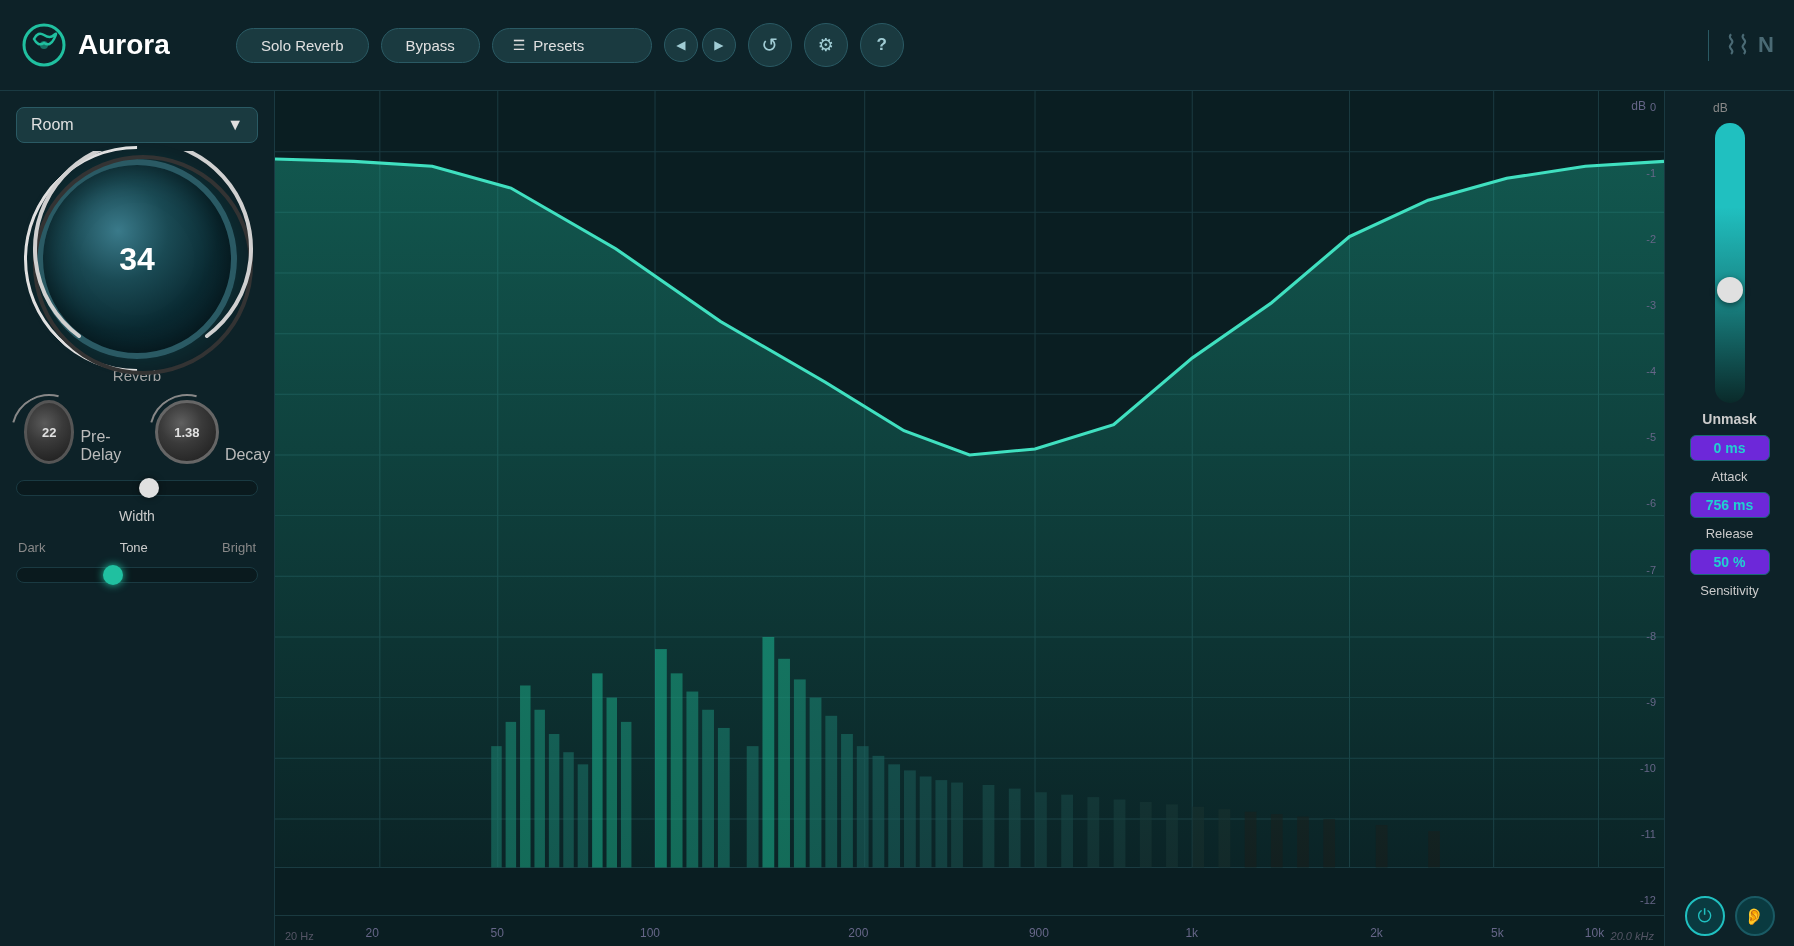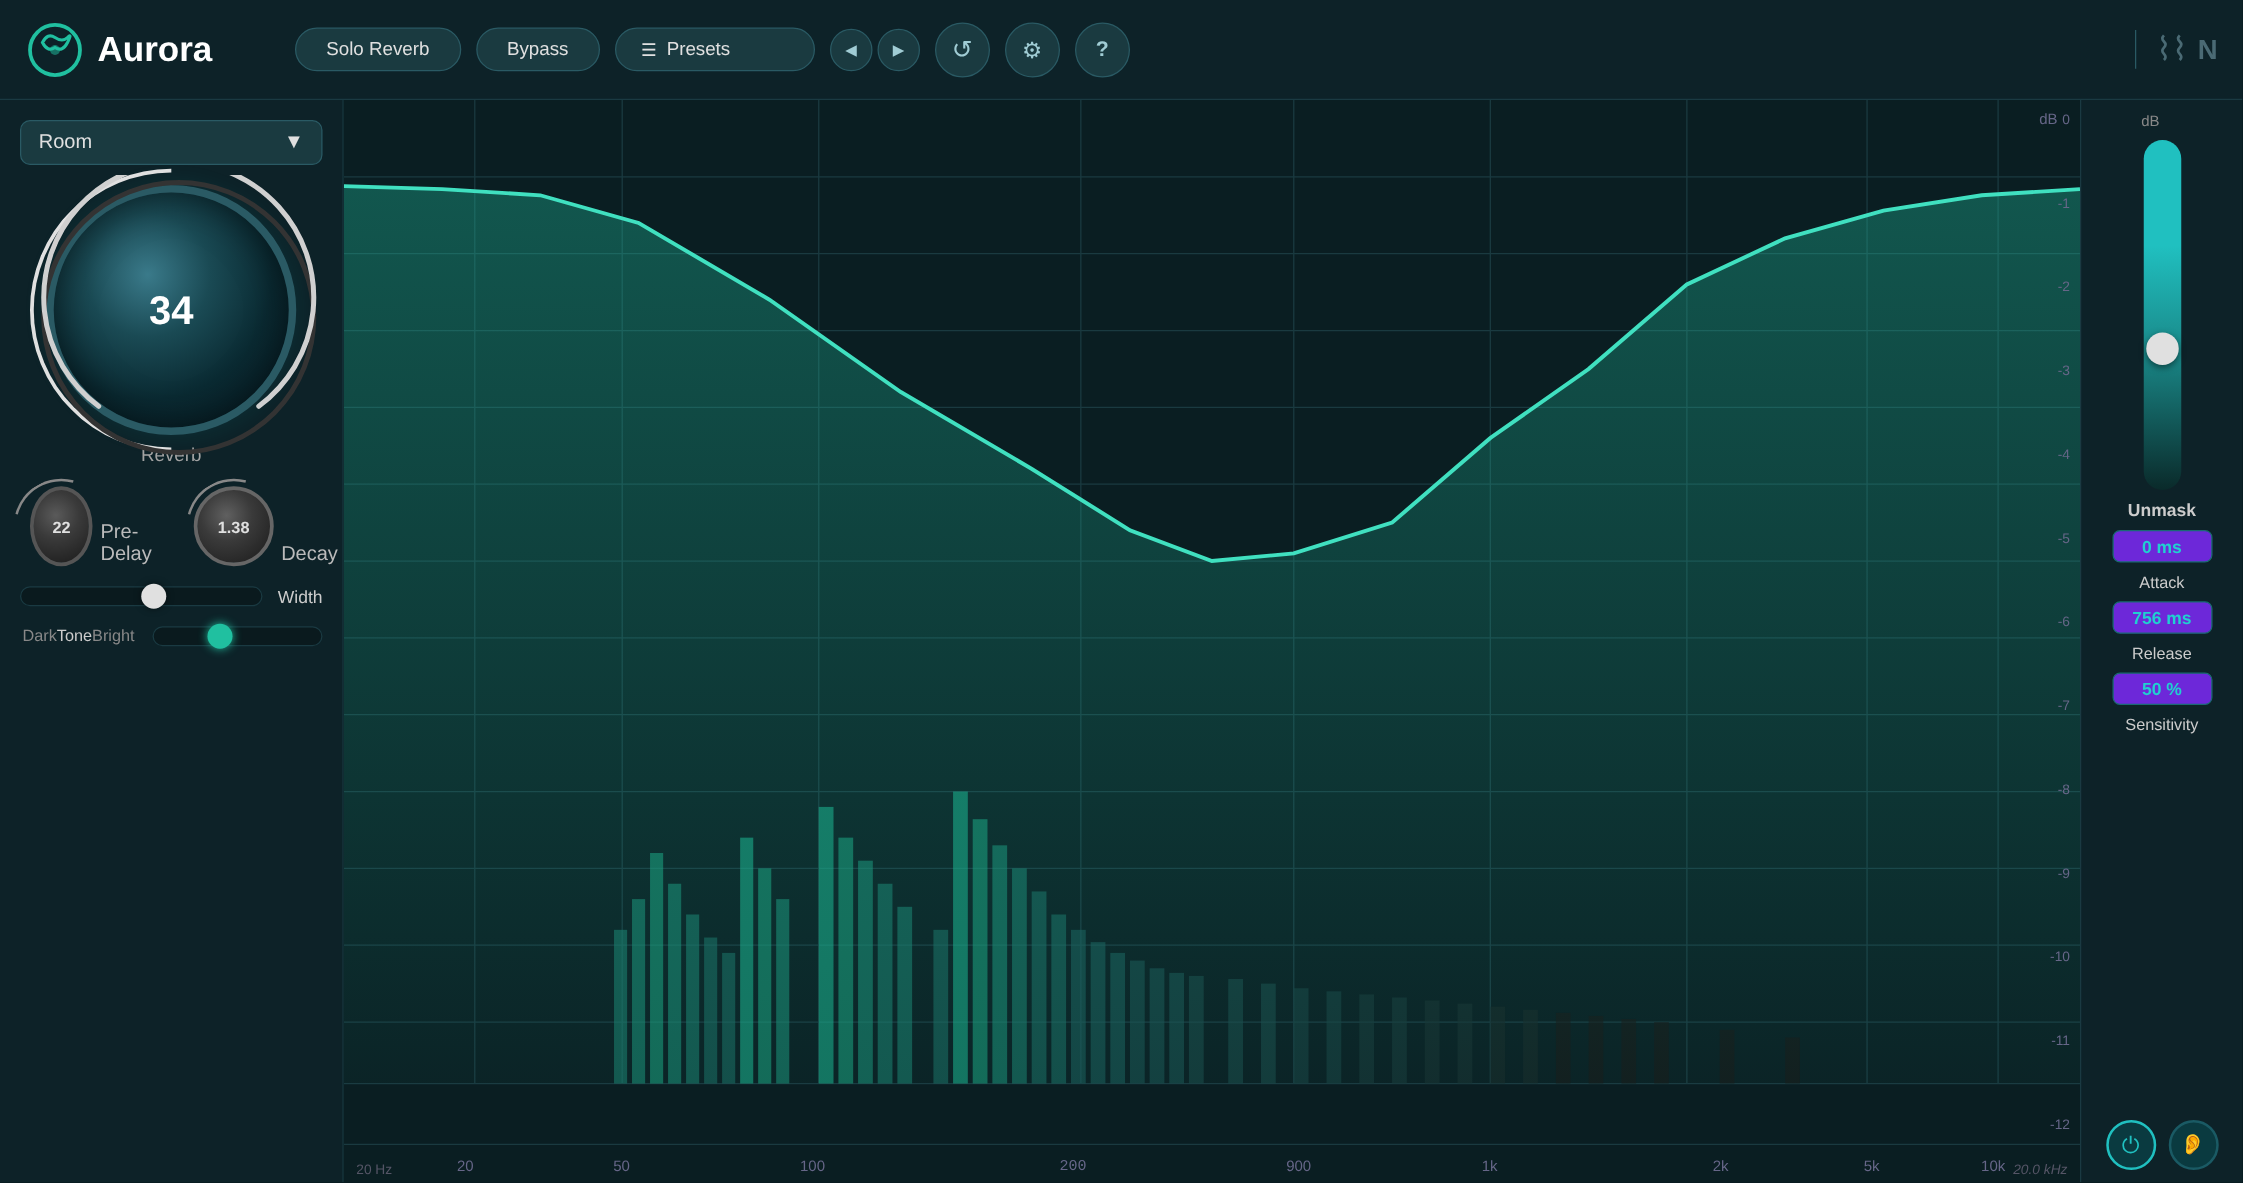--- a/index.html
+++ b/index.html
@@ -19,21 +19,21 @@
       display: flex;
       flex-direction: column;
     }
 
     
     .header {
       display: flex;
       align-items: center;
       background: #0d2228;
       padding: 10px 20px;
-      height: 80px;
+      height: 91px;
       gap: 16px;
       border-bottom: 1px solid #1a3a42;
     }
 
     .logo-area {
       display: flex;
       align-items: center;
       gap: 10px;
       min-width: 200px;
     }
@@ -254,21 +254,21 @@
     }
 
     .knob-small-label {
       font-size: 16px;
       color: #bbb;
     }
 
     
     .slider-container {
       display: flex;
-      flex-direction: row;
+      flex-direction: column;
       gap: 12px;
     }
 
     .slider-track {
       width: 100%;
       height: 16px;
       background: #0a1a1e;
       border-radius: 8px;
       position: relative;
       cursor: pointer;
@@ -693,21 +693,21 @@
         <span class="db-tick">-9</span>
         <span class="db-tick">-10</span>
         <span class="db-tick">-11</span>
         <span class="db-tick">-12</span>
       </div>
 
       <div class="freq-bar"></div>
       <span class="freq-label-item" style="left: 7%;">20</span>
       <span class="freq-label-item" style="left: 16%;">50</span>
       <span class="freq-label-item" style="left: 27%;">100</span>
-      <span class="freq-label-item" style="left: 42%; font-family: Liberation Mono, monospace;">200</span>
+      <span class="freq-label-item" style="left: 42%;">200</span>
       <span class="freq-label-item" style="left: 55%;">900</span>
       <span class="freq-label-item" style="left: 66%;">1k</span>
       <span class="freq-label-item" style="left: 77%; margin-left: 32px;">2k</span>
       <span class="freq-label-item" style="left: 88%;">5k</span>
       <span class="freq-label-item" style="left: 95%;">10k</span>
 
       <span class="hz-label hz-label-left">20 Hz</span>
       <span class="hz-label hz-label-right">20.0 kHz</span>
     </div>
 

